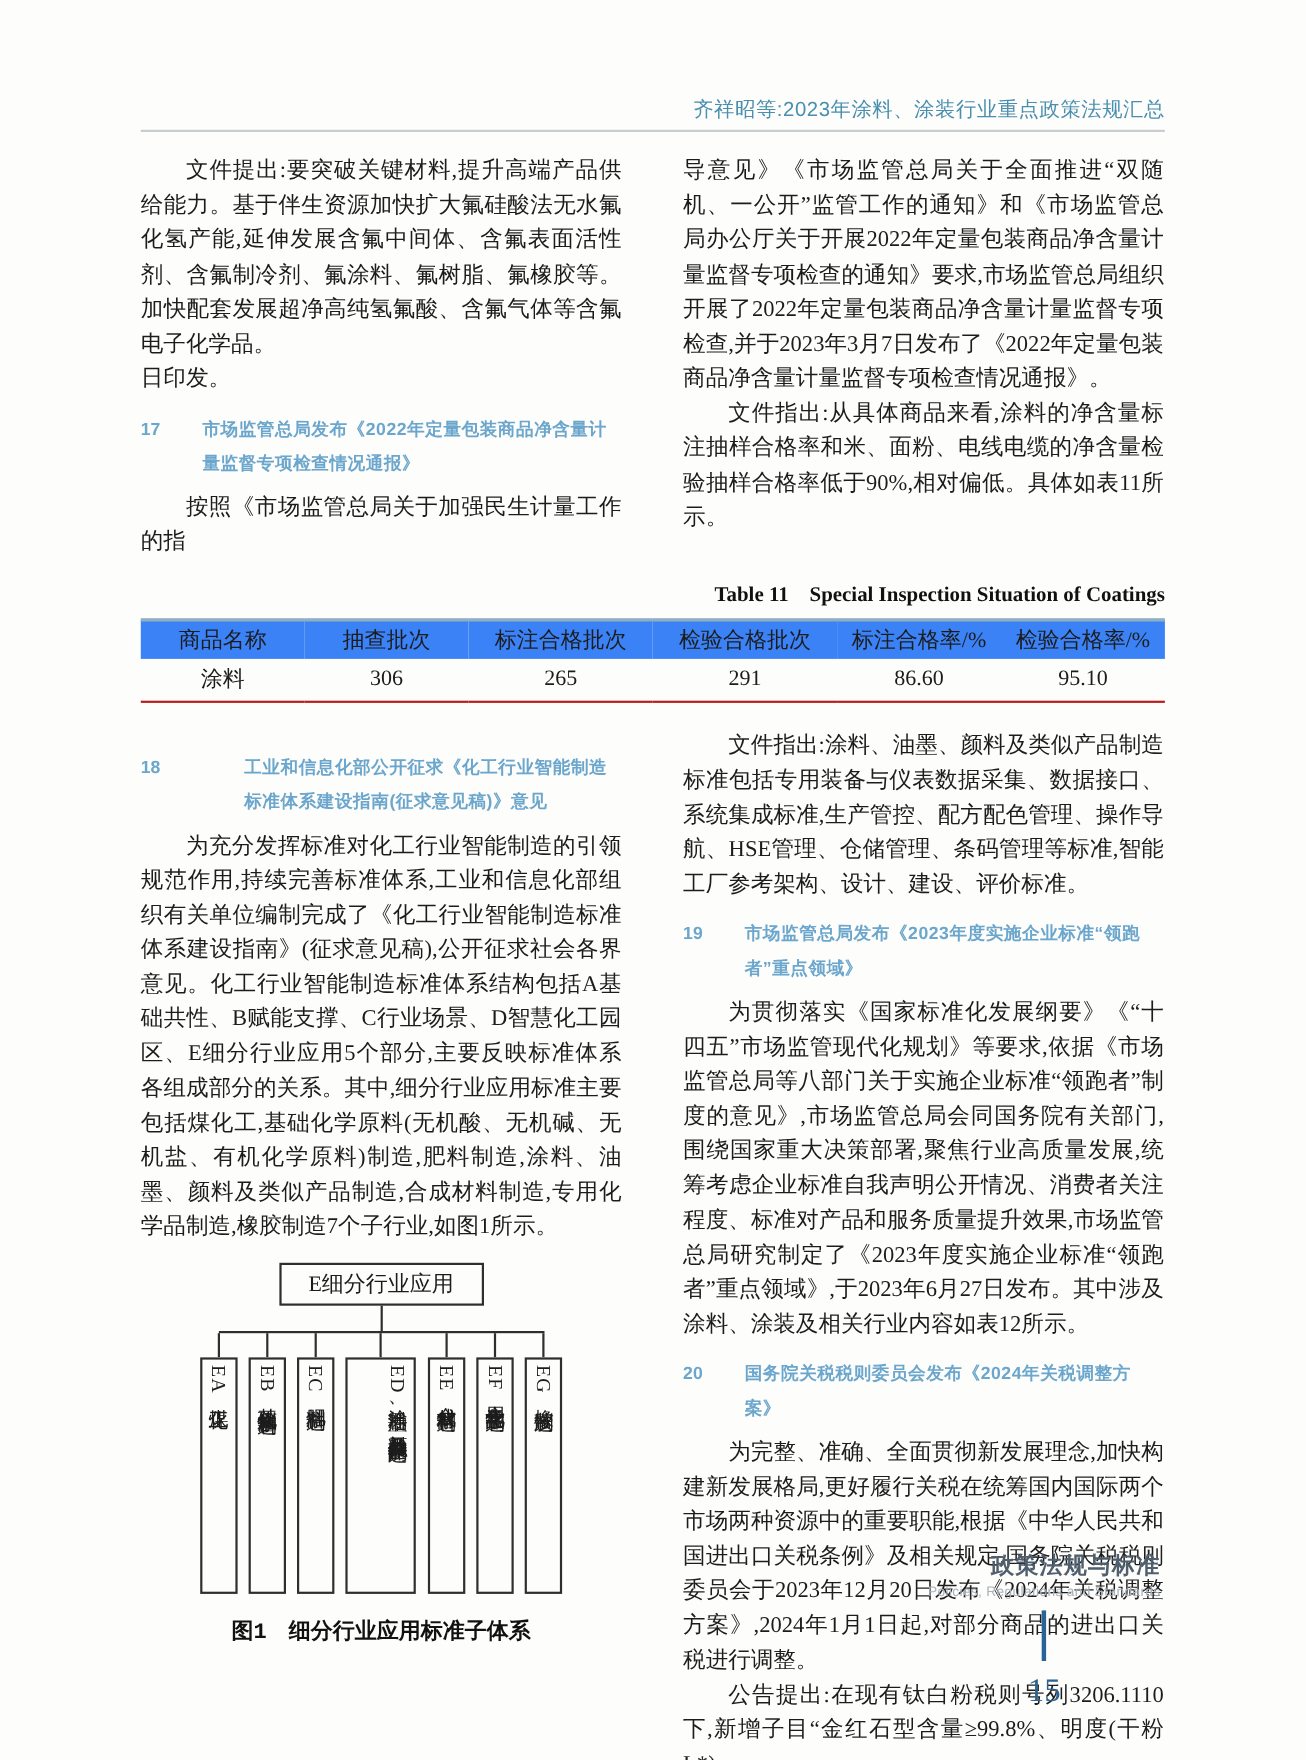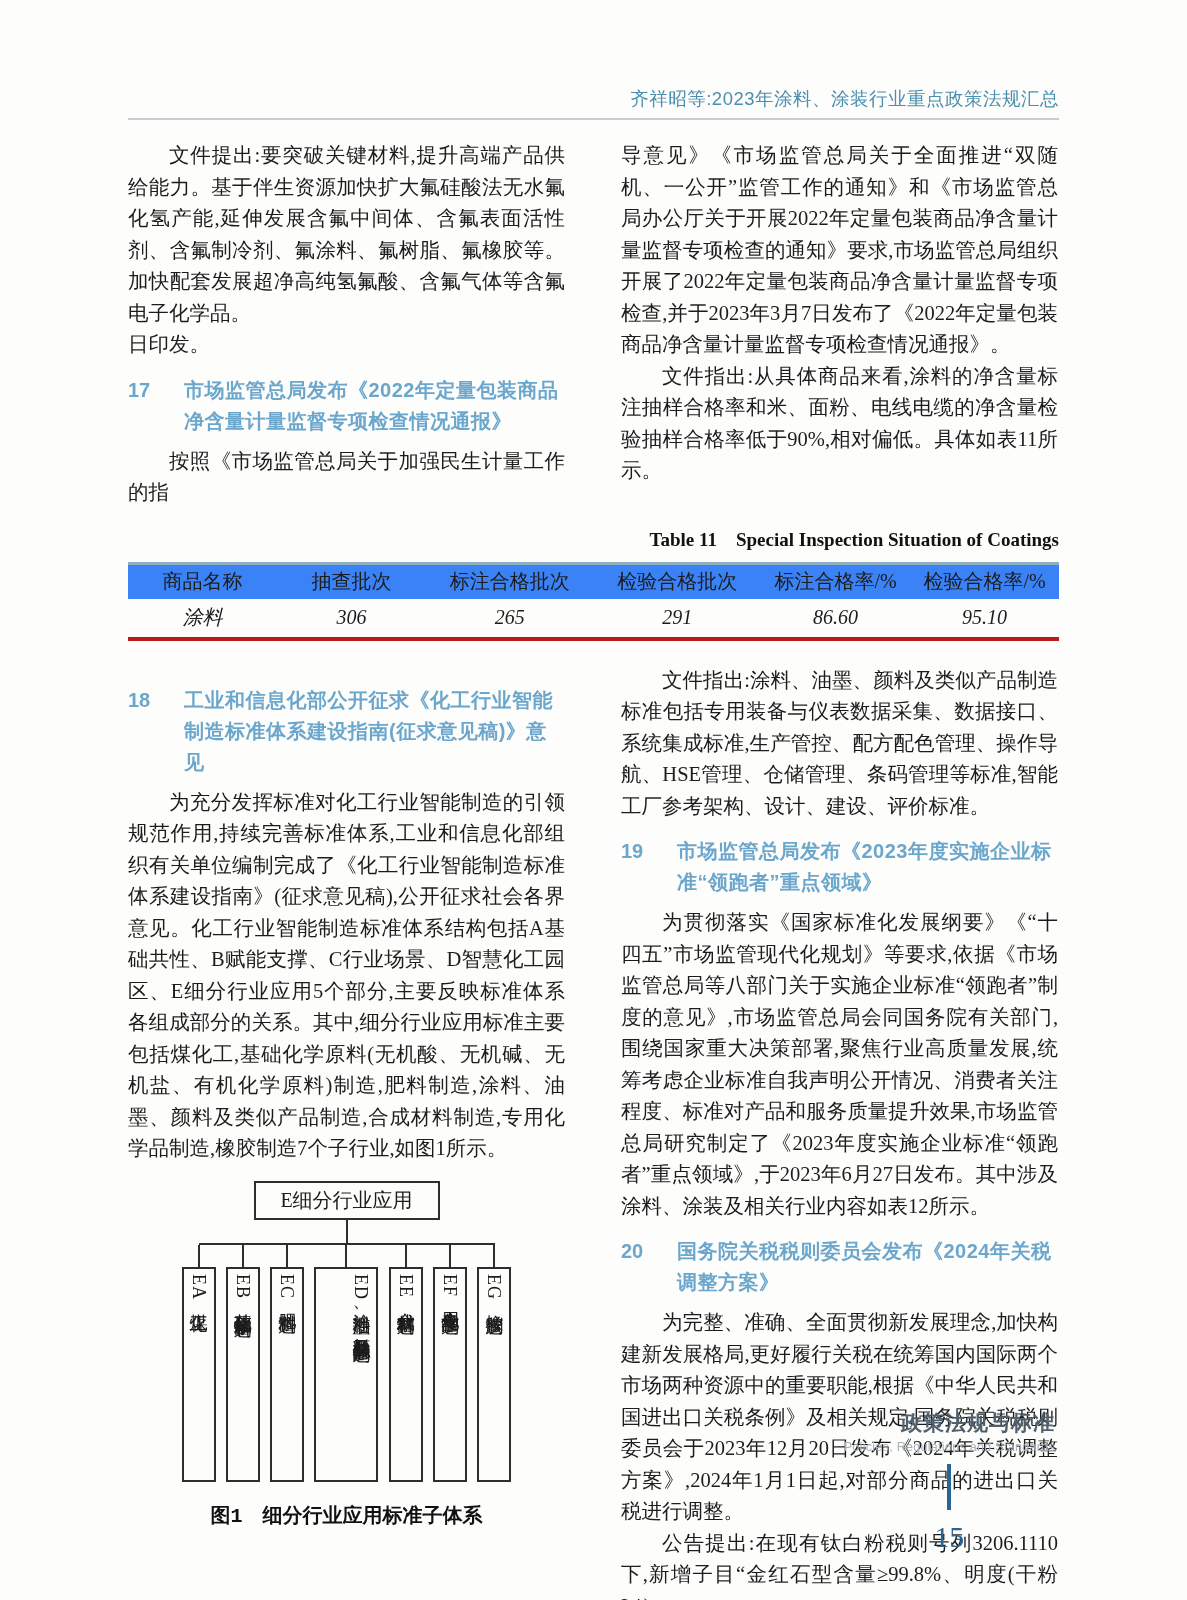--- a/index.html
+++ b/index.html
@@ -35,21 +35,21 @@
     text-align:justify;
   }
   p.body.ind{text-indent:2em;}
   
   .sec{
     display:flex;
     margin:14px 0 9px 0;
     font-family:"Liberation Sans","DejaVu Sans",sans-serif;
     font-weight:bold;
     color:#6ba6cc;
-    font-size:20px;
+    font-size:16px;
     line-height:31px;
   }
   .sec .num{flex:0 0 56px;}
   .sec .ht{flex:1;letter-spacing:.5px;}
   
   .table-block{margin-top:18px;}
   .tbl-title-cn{
     text-align:center;
     font-family:"Liberation Sans","DejaVu Sans",sans-serif;
     font-weight:bold;font-size:20px;color:#111;
@@ -69,21 +69,21 @@
   table.t11 thead tr{
     background:#3b82f6;
     border-top:3px solid #8fafc2;
     font-family:Liberation Serif, serif;
   }
   table.t11 th{
     font-weight:normal;
     padding:3px 0 4px 0;
     text-align:center;
   }
-  table.t11 tbody tr{border-bottom:4px solid #b91c1c;font-style:italic;}
+  table.t11 tbody tr{border-bottom:2px solid #b91c1c;}
   table.t11 td{
     padding:5px 0 6px 0;
     text-align:center;
   }
   
   .figure{width:330px;margin:16px auto 0 auto;}
   .fig-root{
     width:186px;margin:0 auto;
     border:2px solid #2e2e2e;
     text-align:center;
@@ -190,21 +190,21 @@
           <td>291</td>
           <td>86.60</td>
           <td>95.10</td>
         </tr>
       </tbody>
     </table>
   </div>
 
   <div class="cols row2">
     <div class="col">
-      <div class="sec" style="margin-top:20px;">
+      <div class="sec" style="margin-top:20px;gap:38px;">
         <span class="num">18</span>
         <span class="ht">工业和信息化部公开征求《化工行业智能制造标准体系建设指南(征求意见稿)》意见</span>
       </div>
       <p class="body ind">为充分发挥标准对化工行业智能制造的引领规范作用,持续完善标准体系,工业和信息化部组织有关单位编制完成了《化工行业智能制造标准体系建设指南》(征求意见稿),公开征求社会各界意见。化工行业智能制造标准体系结构包括A基础共性、B赋能支撑、C行业场景、D智慧化工园区、E细分行业应用5个部分,主要反映标准体系各组成部分的关系。其中,细分行业应用标准主要包括煤化工,基础化学原料(无机酸、无机碱、无机盐、有机化学原料)制造,肥料制造,涂料、油墨、颜料及类似产品制造,合成材料制造,专用化学品制造,橡胶制造7个子行业,如图1所示。</p>
 
       <div class="figure">
         <div class="fig-root">E细分行业应用</div>
         <div class="fig-stem"></div>
         <div class="fig-hline"></div>
         <div class="fig-row">

